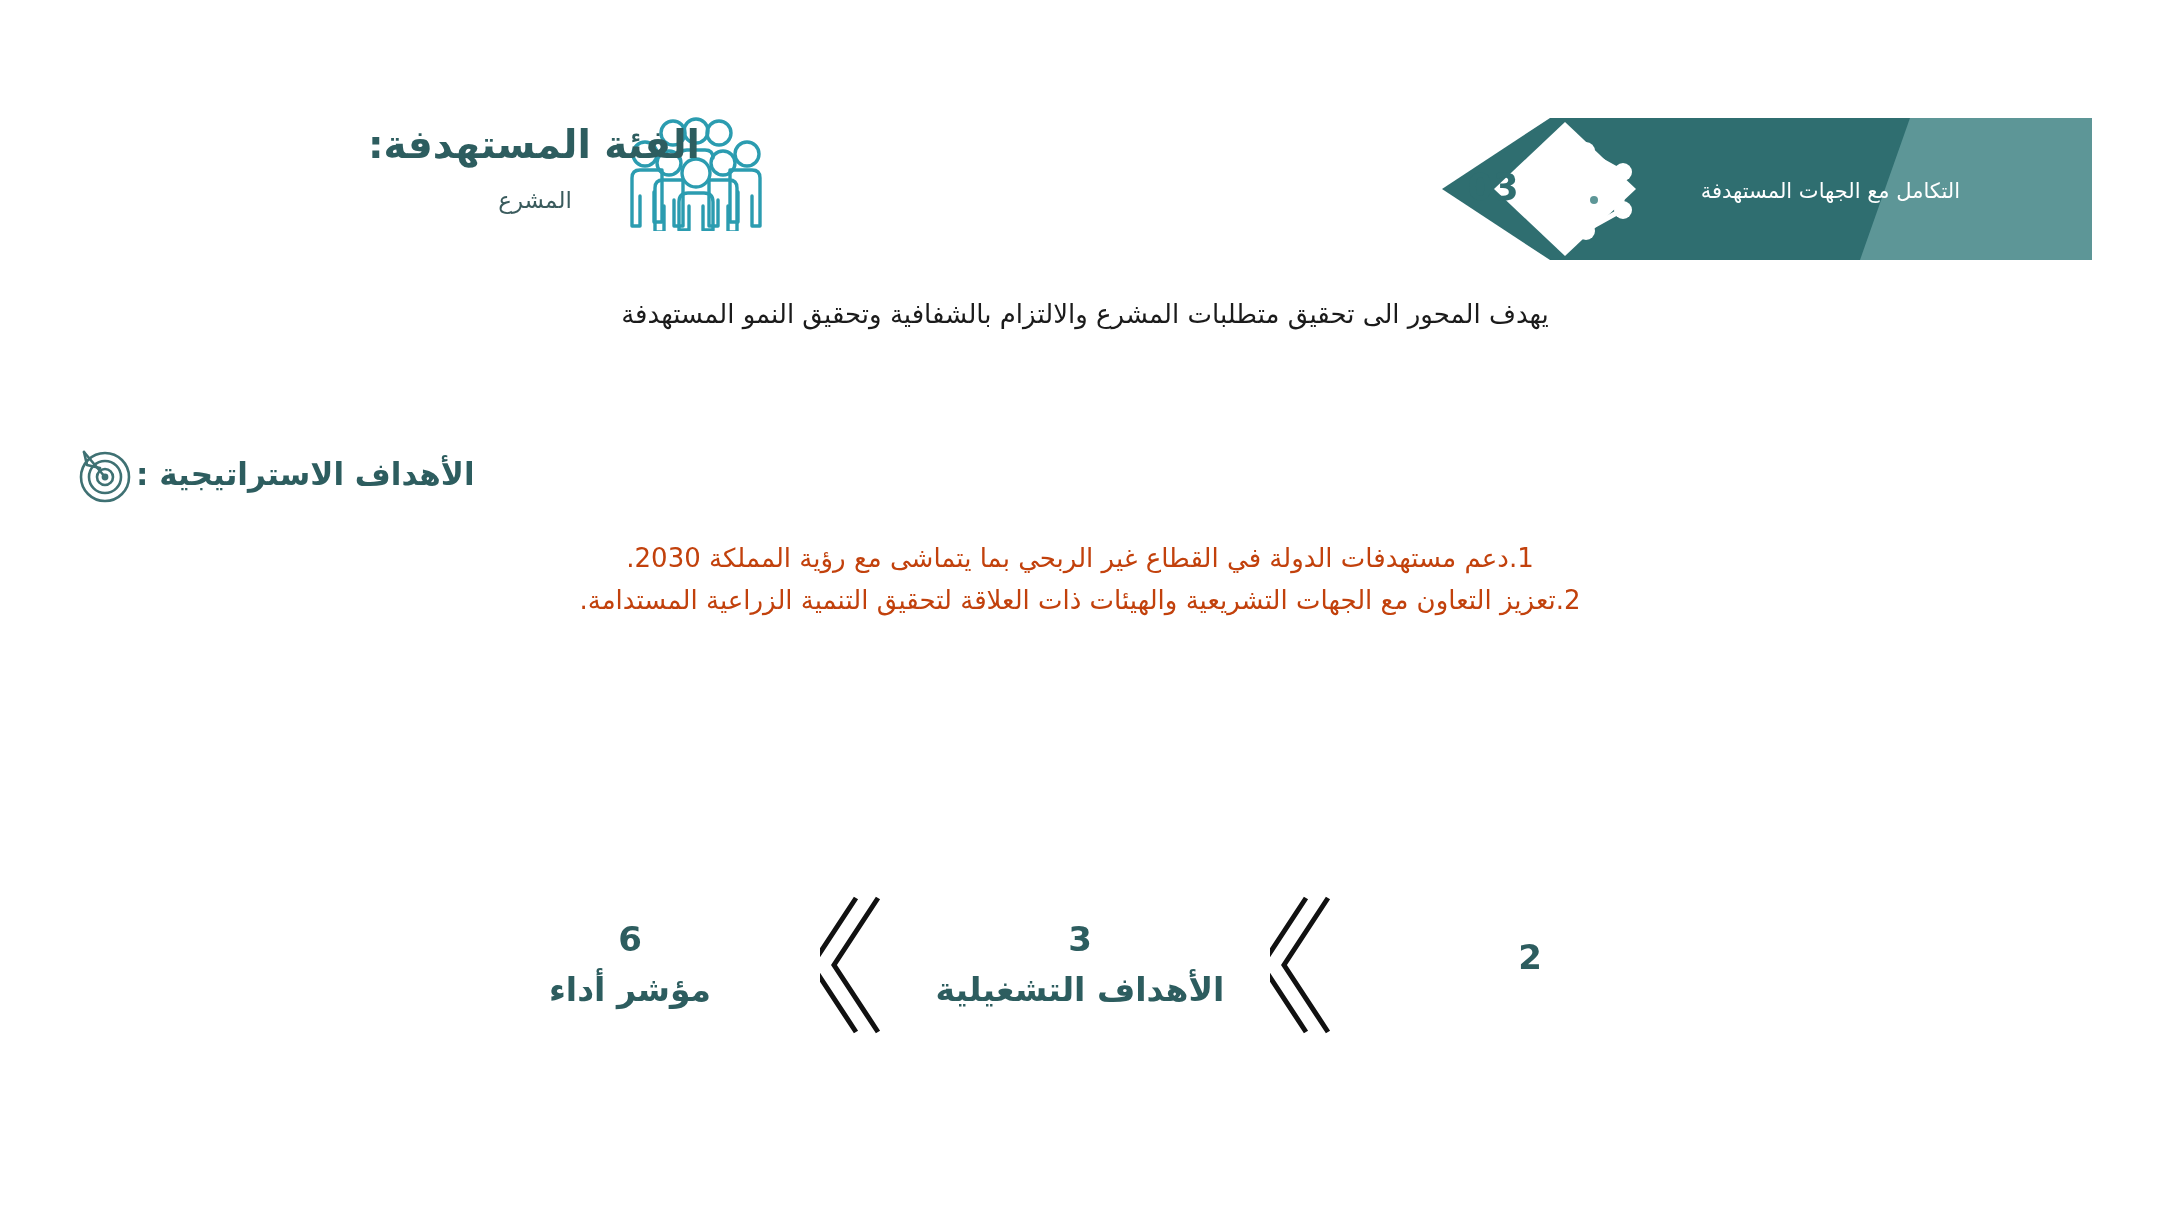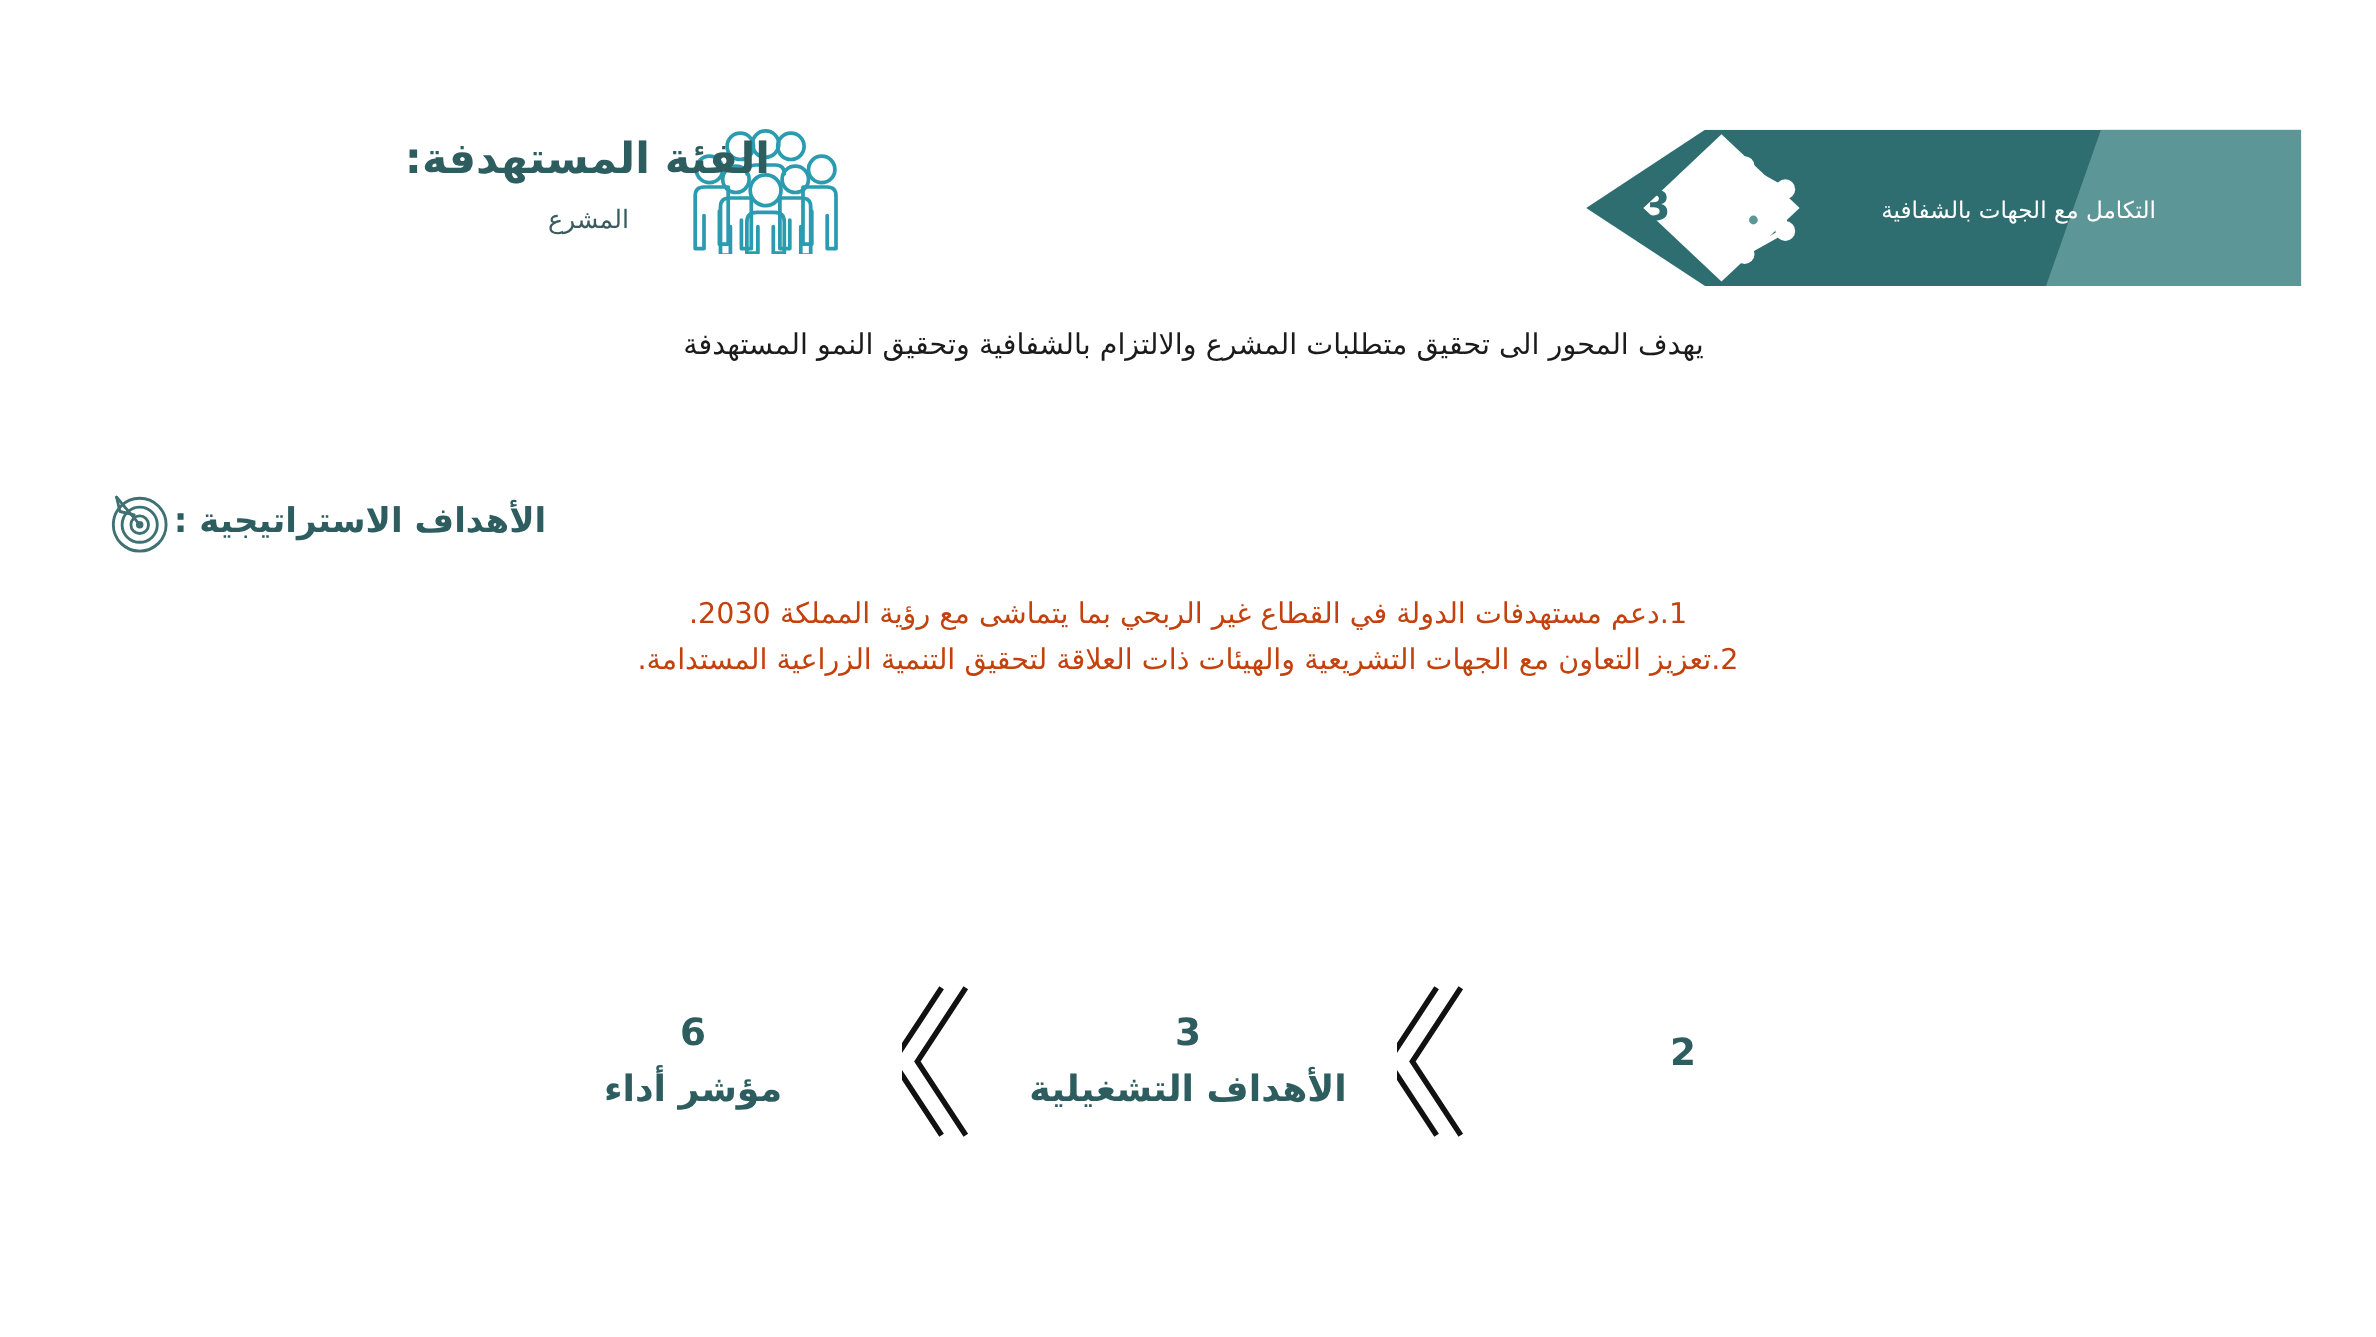--- a/index.html
+++ b/index.html
@@ -135,21 +135,21 @@
     direction: rtl;
     font-size: 26px;
     color: #1b1b1b;
     line-height: 1.5;
   }
 
   
   .objectives-head {
     position: absolute;
     top: 443px;
-    right: 52px;
+    right: 74px;
     width: 2020px;
     direction: rtl;
     display: flex;
     align-items: center;
     justify-content: flex-start;
     padding-right: 0;
   }
   .objectives-head-inner {
     display: flex;
     align-items: center;
@@ -279,21 +279,21 @@
           <line x1="68" y1="70" x2="71" y2="73"></line>
           <line x1="71" y1="55" x2="68" y2="58"></line>
           <line x1="56" y1="70" x2="53" y2="73"></line>
         </g>
       </g>
       <circle cx="62" cy="64" r="4" fill="#5d9697"></circle>
     </svg>
   </div>
 
   <div class="banner-text">
-    <div class="banner-sub">التكامل مع الجهات بالشفافية</div>
+    <div class="banner-sub">التكامل مع الجهات المستهدفة</div>
   </div>
 
   <div class="banner-number">03</div>
 </div>
 
 <div class="audience">
   <div class="audience-icon">
     <svg viewBox="0 0 132 115" width="132" height="115">
       <g fill="none" stroke="#2b9cb0" stroke-width="3.4" stroke-linejoin="round" stroke-linecap="round">
 

